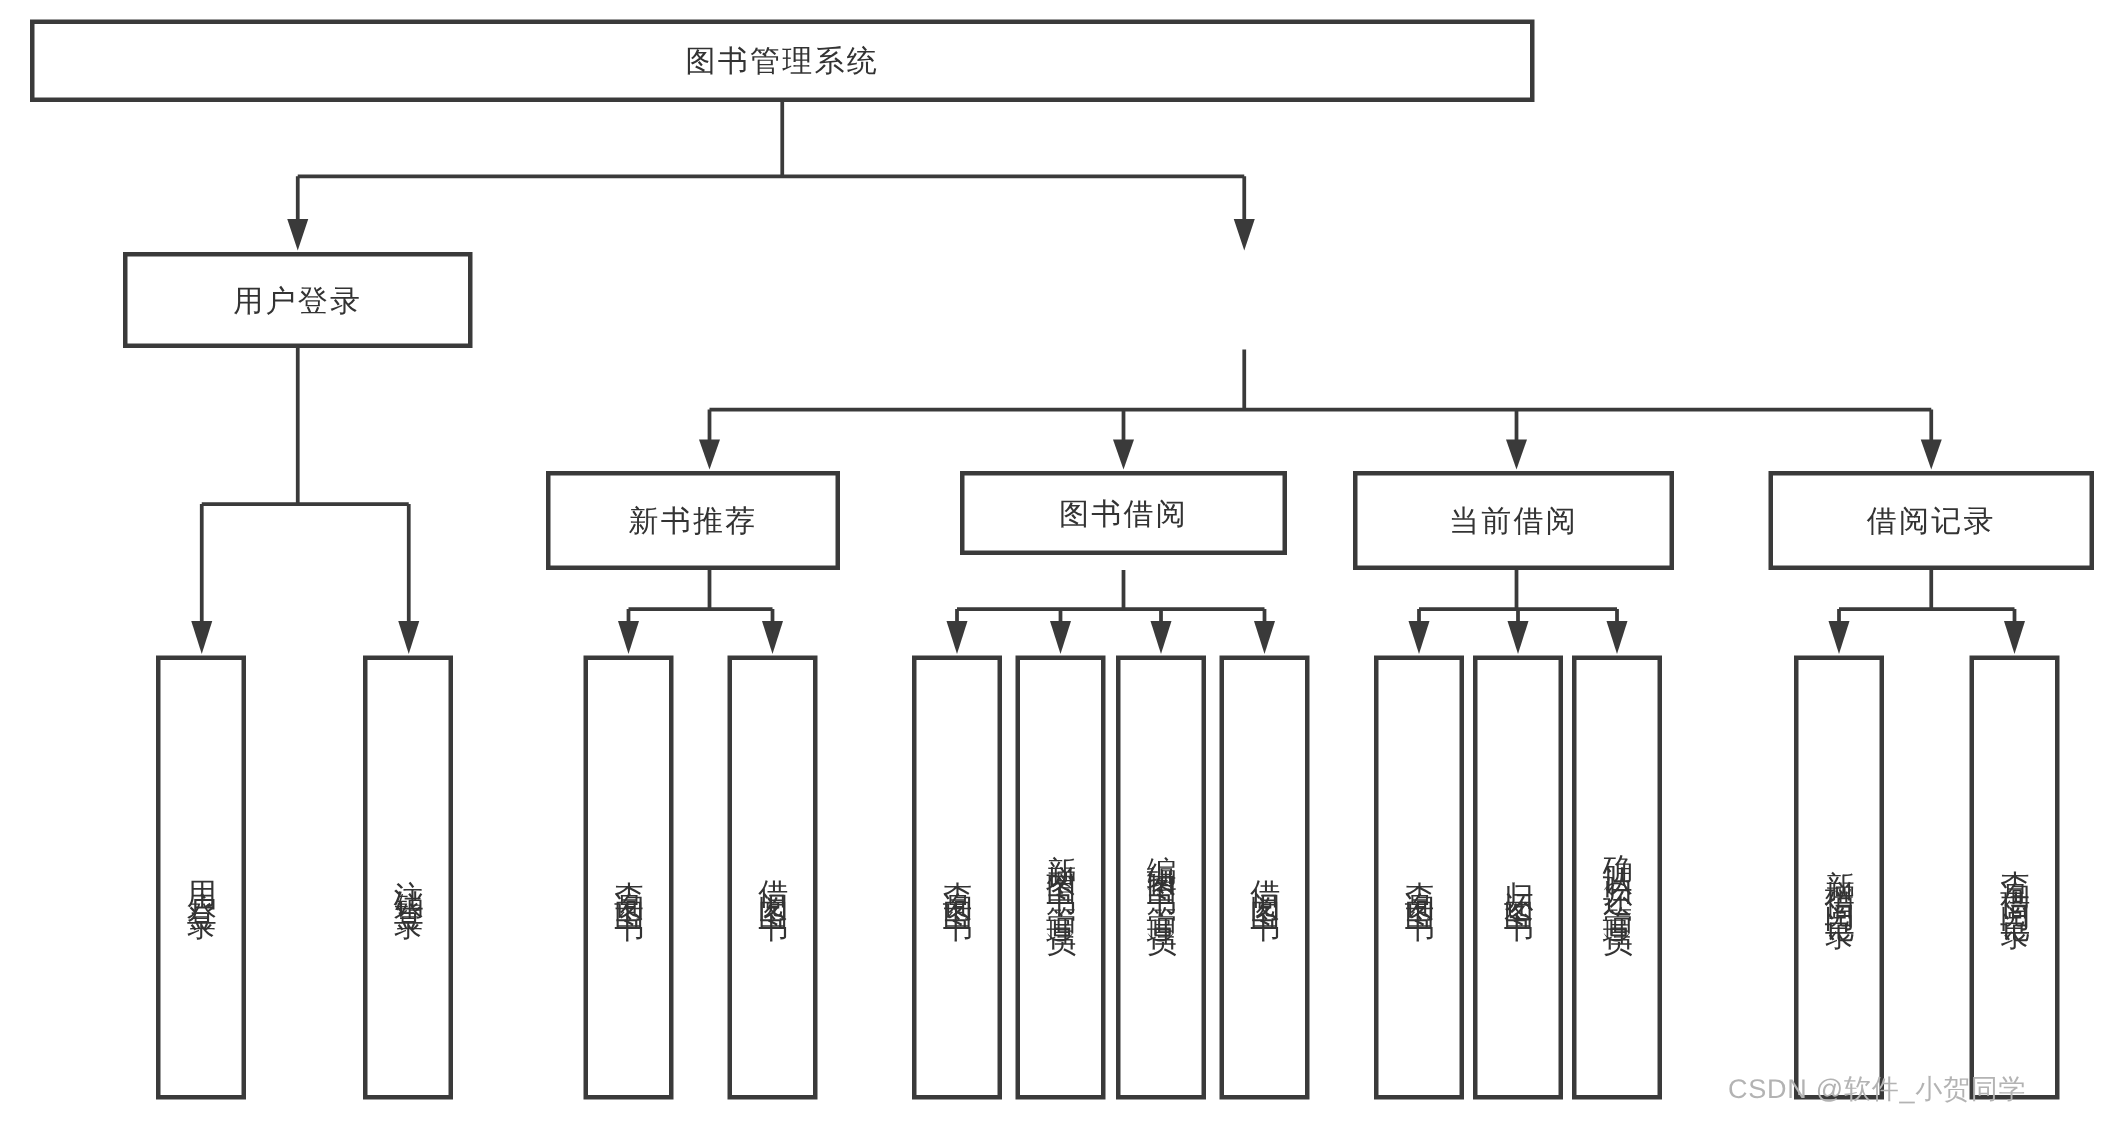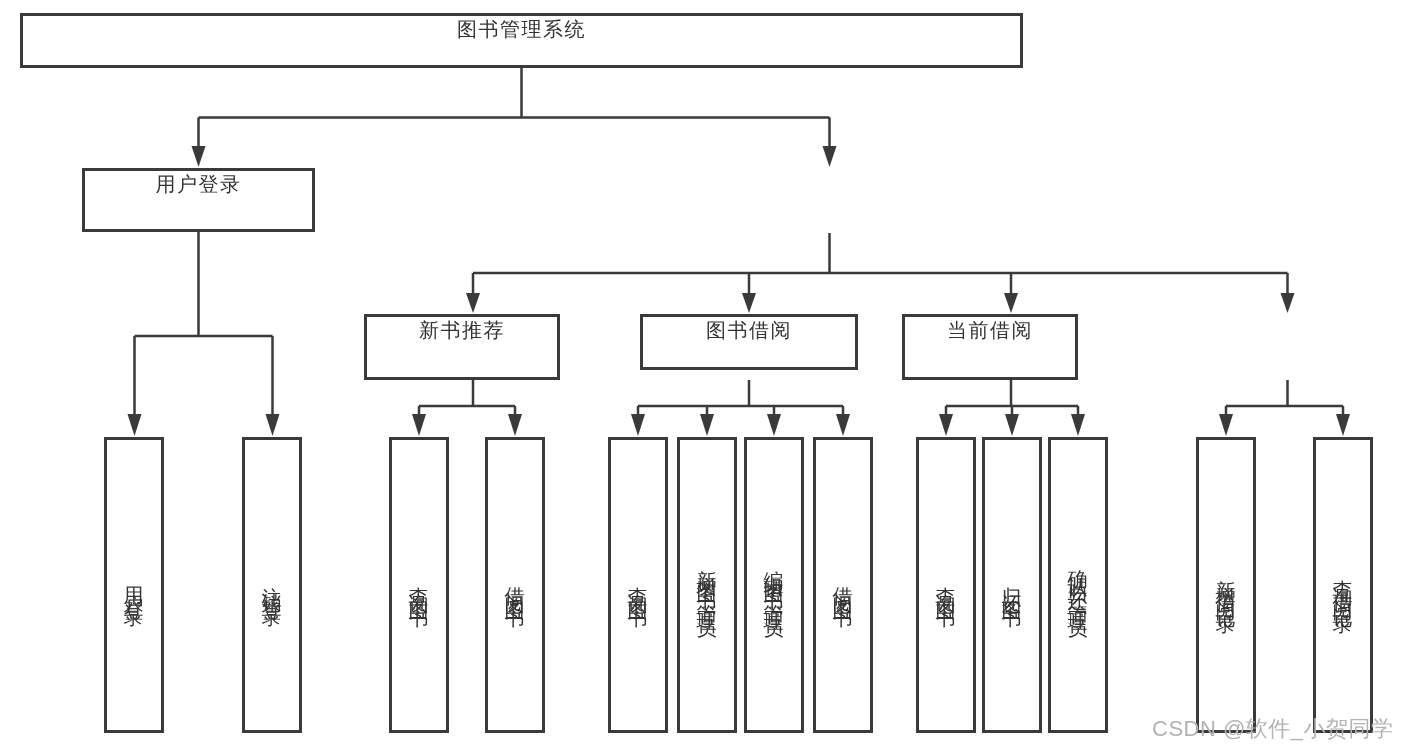--- a/index.html
+++ b/index.html
@@ -16,20 +16,21 @@
     left: 0; top: 0;
     width: 1405px; height: 747px;
     pointer-events: none;
   }
   .hbox {
     position: absolute;
     box-sizing: border-box;
     border: 3px solid #3a3a3a;
     background: #ffffff;
     display: flex;
+    align-items: center;
     justify-content: center;
     color: #333333;
     font-size: 20px;
     letter-spacing: 1.5px;
     z-index: 2;
   }
   .leaf {
     position: absolute;
     box-sizing: border-box;
     top: 437px;
@@ -48,33 +49,33 @@
     white-space: nowrap;
     font-size: 20px;
     letter-spacing: 7px;
     line-height: 1;
     color: #333333;
   }
   #watermark {
     position: absolute;
     left: 1152px;
     top: 714px;
-    font-size: 22px;
+    font-size: 18px;
     color: #b3b3b3;
     letter-spacing: 0.5px;
     z-index: 5;
     white-space: nowrap;
   }
   
   #node-root   { left: 20px;  top: 13px;  width: 1003px; height: 55px; }
   #node-l2-0   { left: 82px;  top: 168px; width: 233px;  height: 64px; }
   #node-l2-1   { left: 712px; top: 168px; width: 235px;  height: 65px; }
   #node-l3-0   { left: 364px; top: 314px; width: 196px;  height: 66px; }
   #node-l3-1   { left: 640px; top: 314px; width: 218px;  height: 56px; }
-  #node-l3-2   { left: 902px; top: 314px; width: 176px;  height: 66px; }
+  #node-l3-2   { left: 902px; top: 314px; width: 214px;  height: 66px; }
   #node-l3-3   { left: 1179px;top: 314px; width: 217px;  height: 66px; }
   #leaf-0  { left: 104px; }
   #leaf-1  { left: 242px; }
   #leaf-2  { left: 389px; }
   #leaf-3  { left: 485px; }
   #leaf-4  { left: 608px; }
   #leaf-5  { left: 677px; }
   #leaf-6  { left: 744px; }
   #leaf-7  { left: 813px; }
   #leaf-8  { left: 916px; }
@@ -141,20 +142,23 @@
 
   <div class="hbox" id="node-l3-0">
     <span>新书推荐</span>
   </div>
   <div class="hbox" id="node-l3-1">
     <span>图书借阅</span>
   </div>
   <div class="hbox" id="node-l3-2">
     <span>当前借阅</span>
   </div>
+  <div class="hbox" id="node-l3-3">
+    <span>借阅记录</span>
+  </div>
 
   <div class="leaf" id="leaf-0">
     <span class="vtext">用户登录</span>
   </div>
   <div class="leaf" id="leaf-1">
     <span class="vtext">注销登录</span>
   </div>
   <div class="leaf" id="leaf-2">
     <span class="vtext">查询图书</span>
   </div>

